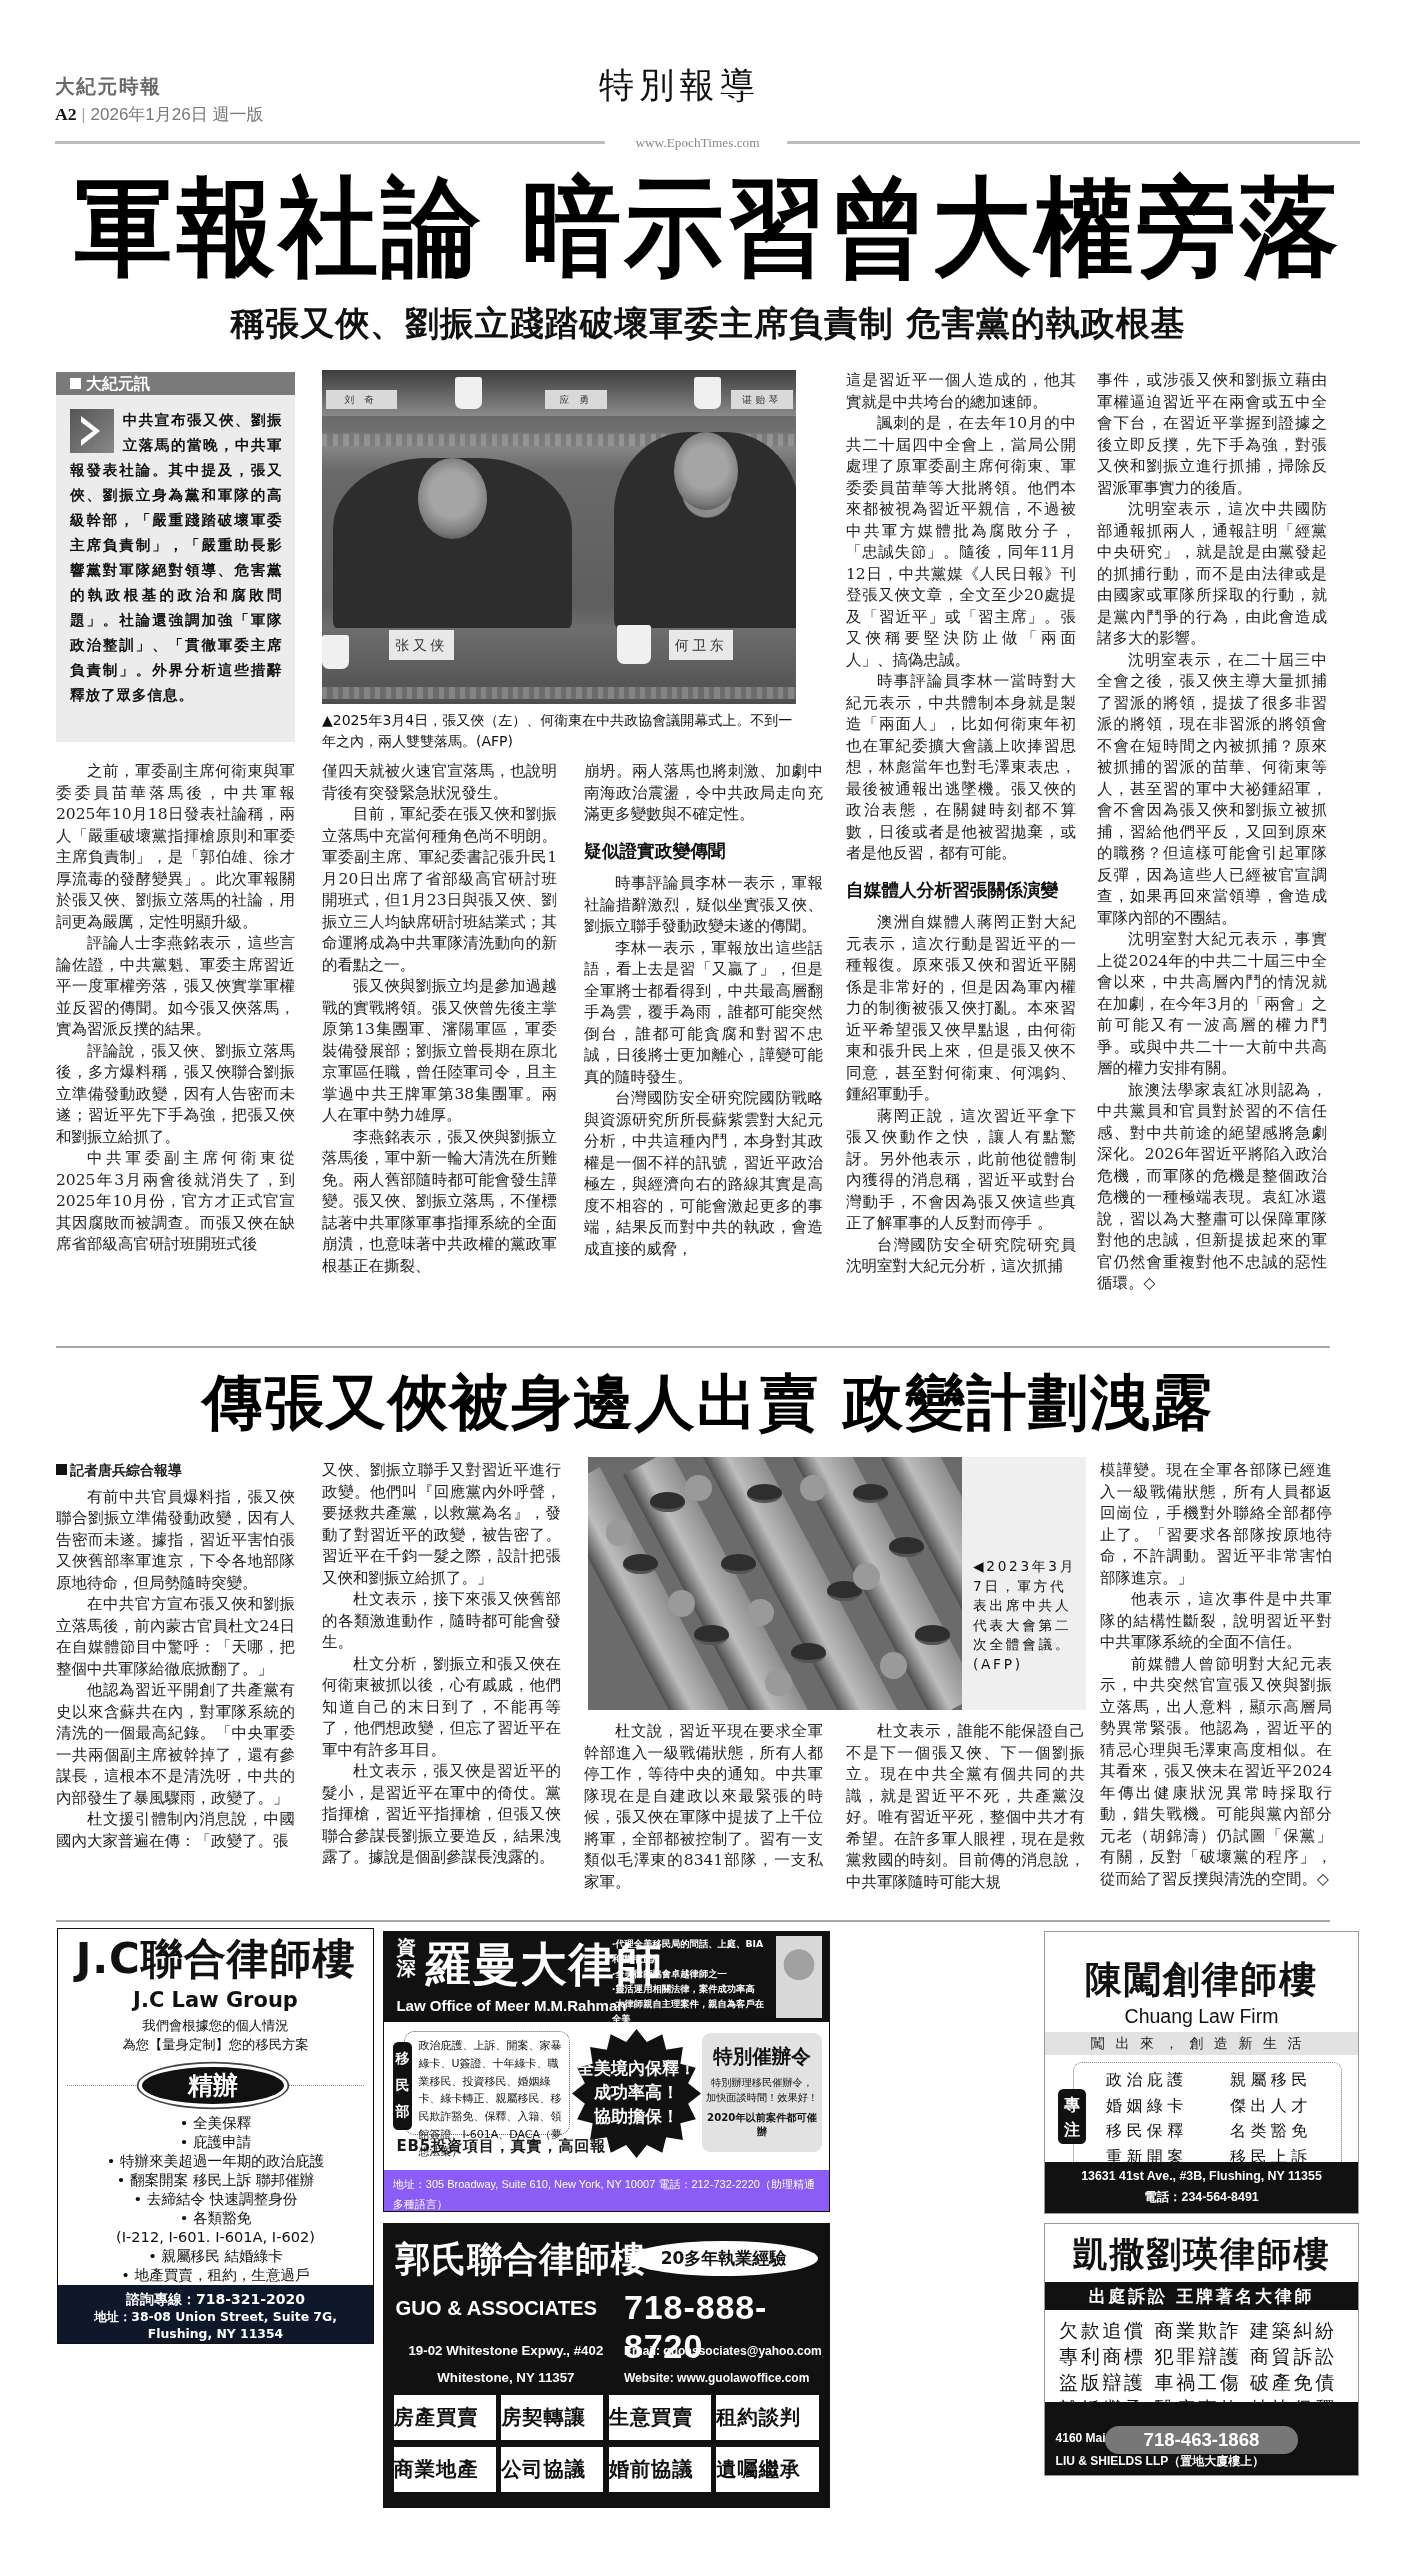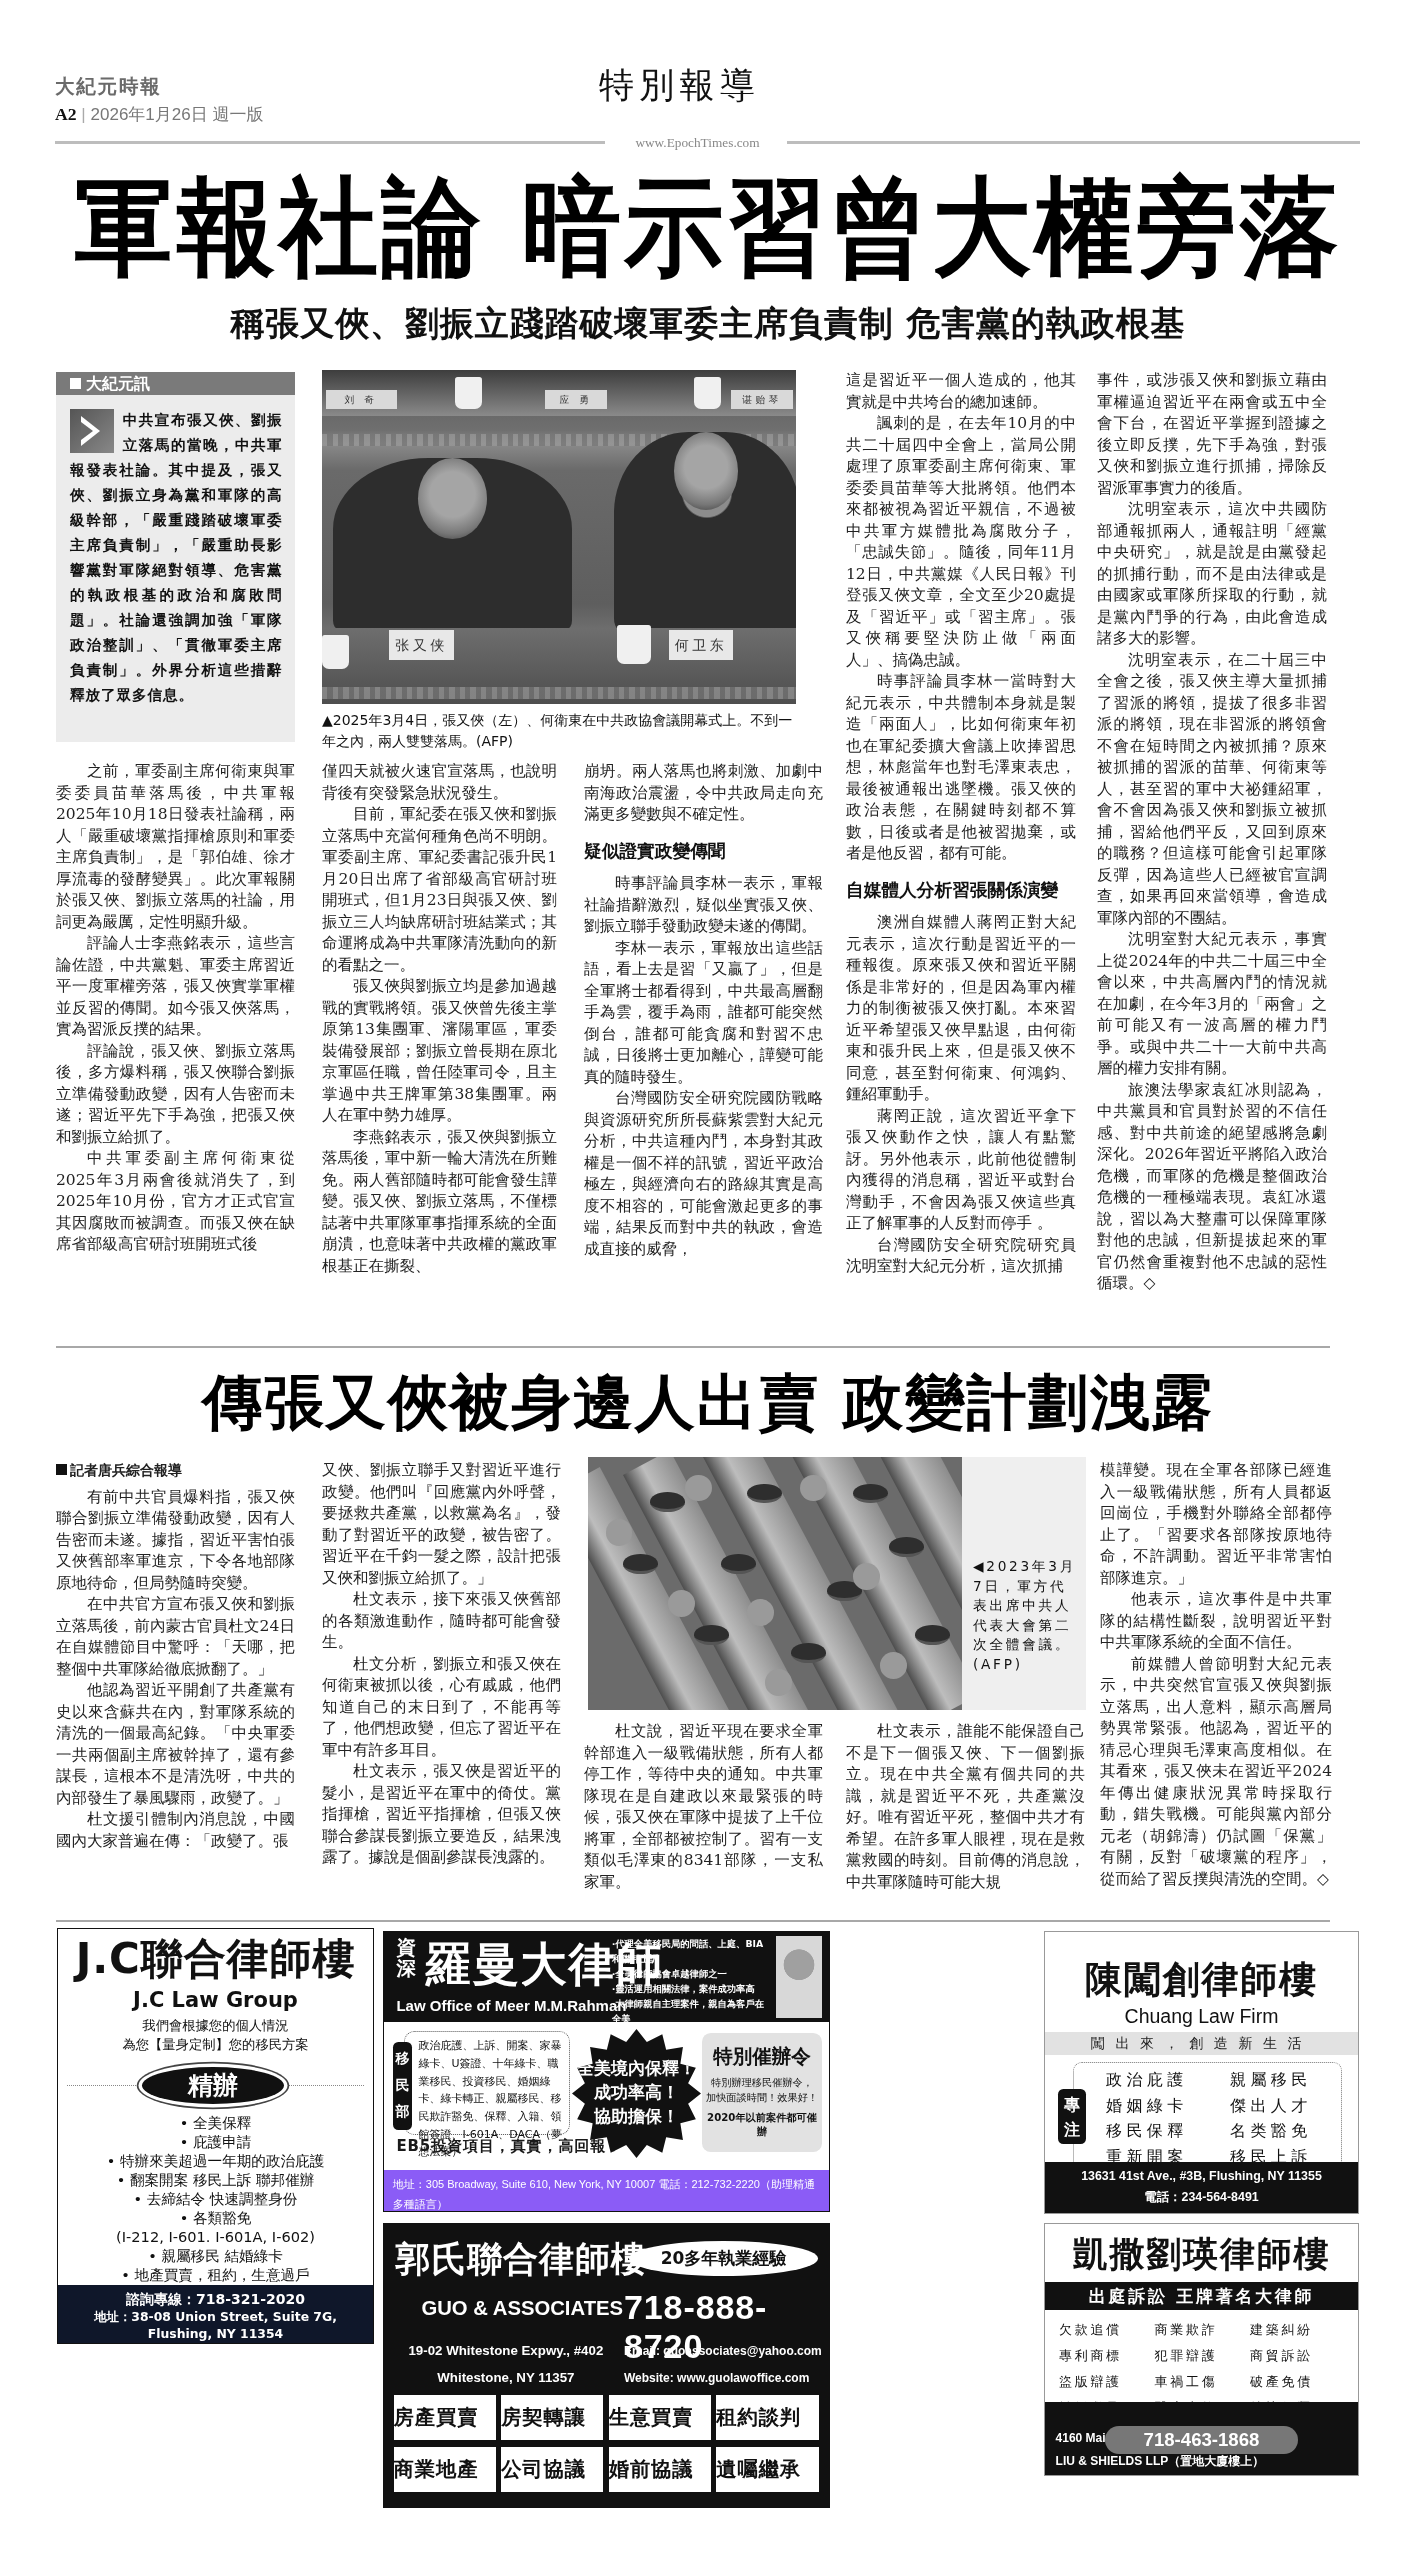--- a/index.html
+++ b/index.html
@@ -115,40 +115,40 @@
   .ad-rahman .burst { position: absolute; left: 188px; top: 7px; width: 129px; height: 129px; background: #111; color: #fff; clip-path: polygon(50% 0%, 58% 10%, 70% 4%, 73% 16%, 86% 14%, 84% 27%, 96% 30%, 90% 42%, 100% 50%, 90% 58%, 96% 70%, 84% 73%, 86% 86%, 73% 84%, 70% 96%, 58% 90%, 50% 100%, 42% 90%, 30% 96%, 27% 84%, 14% 86%, 16% 73%, 4% 70%, 10% 58%, 0% 50%, 10% 42%, 4% 30%, 16% 27%, 14% 14%, 27% 16%, 30% 4%, 42% 10%); text-align: center; font-weight: bold; font-size: 17px; line-height: 24px; padding-top: 26.5px; }
   .ad-rahman .special { position: absolute; right: 7px; top: 10.6px; width: 120px; height: 119px; background: #e2e2e2; border-radius: 8.8px; text-align: center; color: #111; }
   .ad-rahman .special .h { font-size: 19.5px; font-weight: bold; margin-top: 10.6px; }
   .ad-rahman .special .d { font-size: 10.2px; line-height: 15px; margin-top: 5.3px; }
   .ad-rahman .special .y { font-size: 10.2px; font-weight: bold; margin-top: 5.3px; }
   .ad-rahman .foot { position: absolute; left: 0; bottom: 0; width: 100%; height: 41px; background: #8b5cf6; color: #fff; font-size: 11px; line-height: 19.5px; padding: 5.3px 7px 0 8.8px; font-family: "Liberation Sans", sans-serif; }
 
   .ad-guo { left: 383px; top: 2223px; width: 447px; height: 285px; background: #111; color: #fff; }
   .ad-guo .cn { position: absolute; left: 12.4px; top: 10.6px; font-size: 35px; font-weight: bold; letter-spacing: 0.9px; line-height: 50px; }
   .ad-guo .exp { position: absolute; left: 246px; top: 17.7px; width: 189px; height: 35px; background: #fff; color: #111; border-radius: 50%; text-align: center; font-size: 17px; font-weight: bold; line-height: 35px; }
-  .ad-guo .en { position: absolute; left: 12.4px; top: 74px; font-size: 20.3px; font-weight: bold; font-family: "Liberation Sans", sans-serif; margin-left: 26px; }
+  .ad-guo .en { position: absolute; left: 12.4px; top: 74px; font-size: 20.3px; font-weight: bold; font-family: "Liberation Sans", sans-serif; }
   .ad-guo .ph { position: absolute; left: 241px; top: 65px; font-size: 34px; font-weight: bold; font-family: "Liberation Sans", sans-serif; letter-spacing: 0.9px; }
   .ad-guo .addr { position: absolute; left: 12.4px; top: 115px; width: 221px; text-align: center; font-size: 13.3px; font-weight: bold; line-height: 26.5px; font-family: "Liberation Sans", sans-serif; }
   .ad-guo .web { position: absolute; left: 241px; top: 115px; font-size: 12px; font-weight: bold; line-height: 26.5px; font-family: "Liberation Sans", sans-serif; }
   .ad-guo .grid { position: absolute; left: 10.6px; top: 172px; width: 425px; display: grid; grid-template-columns: repeat(4, 1fr); gap: 7px 5.3px; }
   .ad-guo .grid div { background: #fff; color: #111; font-size: 20.3px; font-weight: bold; text-align: left; height: 45px; line-height: 45px; letter-spacing: 0.9px; }
 
   .ad-chuang { left: 1044px; top: 1931px; width: 315px; height: 283px; border: 0.9px solid #999; background: #fff; }
   .ad-chuang .cn { text-align: center; font-size: 37px; font-weight: bold; letter-spacing: 1.8px; margin-top: 23px; color: #111; }
   .ad-chuang .en { text-align: center; font-size: 19.5px; font-family: "Liberation Sans", sans-serif; color: #111; margin-top: 0; }
   .ad-chuang .slogan { margin-top: 3.5px; height: 23px; background: #e2e2e2; text-align: center; font-family: "DejaVu Serif", serif; font-size: 14px; letter-spacing: 10.6px; line-height: 23px; color: #222; }
   .ad-chuang .box { position: relative; margin: 7px 16px 0 28px; height: 110px; border: 1.8px dotted #777; border-radius: 8.8px; }
   .ad-chuang .tag { position: absolute; left: -16px; top: 26.5px; width: 28px; height: 55px; background: #111; color: #fff; border-radius: 5.3px; font-size: 16px; font-weight: bold; text-align: center; line-height: 25px; padding-top: 2.7px; }
   .ad-chuang .svc { position: absolute; left: 32px; top: 5.3px; display: grid; grid-template-columns: 124px 115px; row-gap: 1.8px; font-size: 16px; line-height: 24px; letter-spacing: 4.4px; color: #111; }
   .ad-chuang .foot { position: absolute; left: 0; bottom: 0; width: 100%; height: 51px; background: #111; color: #fff; text-align: center; font-weight: bold; font-size: 12.4px; line-height: 21px; padding-top: 4.4px; font-family: "Liberation Sans", sans-serif; }
 
   .ad-liu { left: 1044px; top: 2223px; width: 315px; height: 253px; border: 0.9px solid #999; background: #fff; }
   .ad-liu .cn { text-align: center; font-family: "DejaVu Serif", serif; font-size: 35px; font-weight: bold; letter-spacing: 1.8px; margin-top: 8.8px; color: #111; line-height: 42px; }
   .ad-liu .band { margin-top: 7px; height: 28px; background: #111; color: #fff; text-align: center; font-size: 17px; font-weight: bold; letter-spacing: 2.7px; line-height: 28px; }
-  .ad-liu .svc { display: grid; grid-template-columns: repeat(3, 1fr); padding: 7px 12.4px 0 14px; font-size: 13px; line-height: 26px; letter-spacing: 2.7px; color: #111; }
+  .ad-liu .svc { display: grid; grid-template-columns: repeat(3, 1fr); padding: 7px 12.4px 0 14px; font-size: 19px; line-height: 26px; letter-spacing: 2.7px; color: #111; }
   .ad-liu .foot { position: absolute; left: 0; bottom: 0; width: 100%; height: 73px; background: #111; color: #fff; font-weight: bold; font-size: 12px; line-height: 23px; padding: 25px 0 0 10.6px; font-family: "Liberation Sans", sans-serif; }
   .ad-liu .pill { position: absolute; left: 60px; top: 202px; width: 193px; height: 28px; border-radius: 14px; background: #777; color: #fff; text-align: center; font-size: 18.6px; font-weight: bold; line-height: 28px; font-family: "Liberation Sans", sans-serif; z-index: 2; }
 </style>
 </head>
 <body>
 
 <div class="masthead">
   <div class="paper-name">大紀元時報</div>
   <div class="edition"><b>A2</b> <span style="color:#aaa">|</span> <span>2026年1月26日 週一版</span></div>
   <div class="section-title">特別報導</div>

